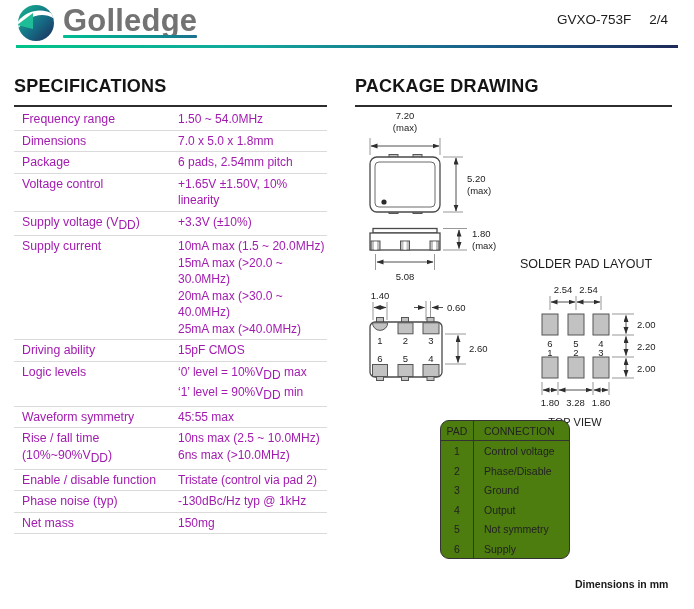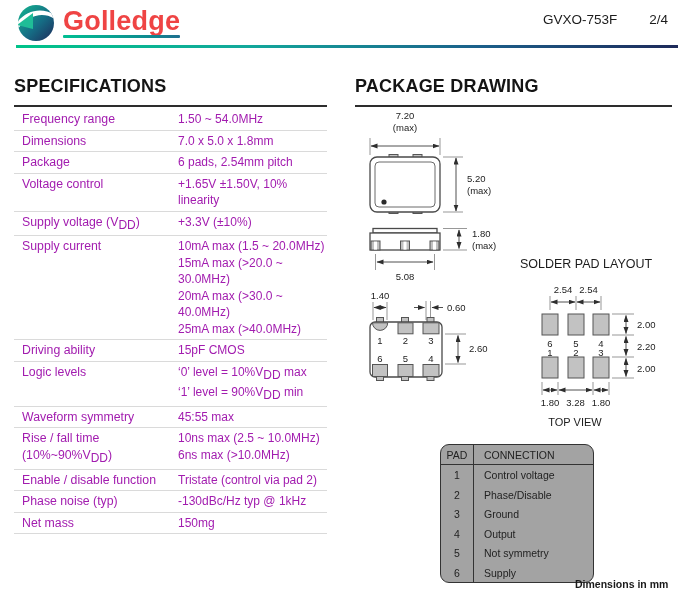--- a/index.html
+++ b/index.html
@@ -10,23 +10,23 @@
     position:relative;
     overflow:hidden;
     color:#222;
   }
   .page { position:absolute; inset:0; }
 
   
   .logo { position:absolute; left:17px; top:4px; display:flex; align-items:center; gap:8px; }
   .logo-mark { width:38px; height:38px; display:block; }
   .wordmark-wrap { display:flex; flex-direction:column; }
-  .wordmark { font-size:27px; font-weight:bold; color:#ef4444; letter-spacing:0.2px; line-height:26px; }
+  .wordmark { font-size:31px; font-weight:bold; color:#737373; letter-spacing:0.2px; line-height:26px; }
   .wordmark-underline { height:2.5px; margin-top:1px; background:linear-gradient(90deg,#00bf92,#0d8d90 70%,#1e6f8f); border-radius:1px; }
-  .doc-ref { position:absolute; right:26px; top:12px; display:flex; gap:32px; font-size:13.5px; color:#1c1c1c; }
+  .doc-ref { position:absolute; right:26px; top:12px; display:flex; gap:18px; font-size:13.5px; color:#1c1c1c; }
   .header-rule { position:absolute; left:16px; top:45px; width:662px; height:3px;
     background:linear-gradient(90deg,#00c389,#12a89b 35%,#1b5f8a 70%,#1e2a5a); }
 
   
   .section-title {
     font-size:18px; font-weight:bold; color:#141414; letter-spacing:0.2px;
     padding-bottom:8px; border-bottom:2px solid #2d2d2d;
   }
   .left-col  { position:absolute; left:14px;  top:76px; width:313px; }
   .right-col { position:absolute; left:355px; top:76px; width:317px; }
@@ -51,22 +51,22 @@
   .layout-title { font-size:12.5px; fill:#111; }
   .view-label   { font-size:11px; }
   .part    { fill:#ffffff; stroke:#4a4a4a; stroke-width:1.3; }
   .part-thin { fill:none; stroke:#5a5a5a; stroke-width:0.9; }
   .padfill { fill:#c2c2c2; stroke:#555; stroke-width:1; }
   .dimline { stroke:#3c3c3c; stroke-width:0.9; fill:none; }
   .extline { stroke:#6b6b6b; stroke-width:0.7; fill:none; }
 
   
   .pad-table-wrap {
-    position:absolute; left:440px; top:444px; width:154px; height:139px;
-    background:#a3a3a3; border:1.5px solid #333; border-radius:9px;
+    position:absolute; left:440px; top:420px; width:130px; height:139px;
+    background:#4d7c0f; border:1.5px solid #333; border-radius:9px;
     overflow:hidden; box-sizing:border-box;
   }
   .pad-table { width:100%; height:100%; border-collapse:collapse; font-size:10.5px; color:#222; }
   .pad-table th { font-weight:normal; border-bottom:1px solid #333; padding:4px 0 3px; }
   .pad-table th:first-child, .pad-table td:first-child {
     width:30px; text-align:center; border-right:1px solid #333;
   }
   .pad-table th:last-child, .pad-table td:last-child { text-align:left; padding-left:10px; }
   .pad-table td { padding-top:3px; padding-bottom:2px; }
 

